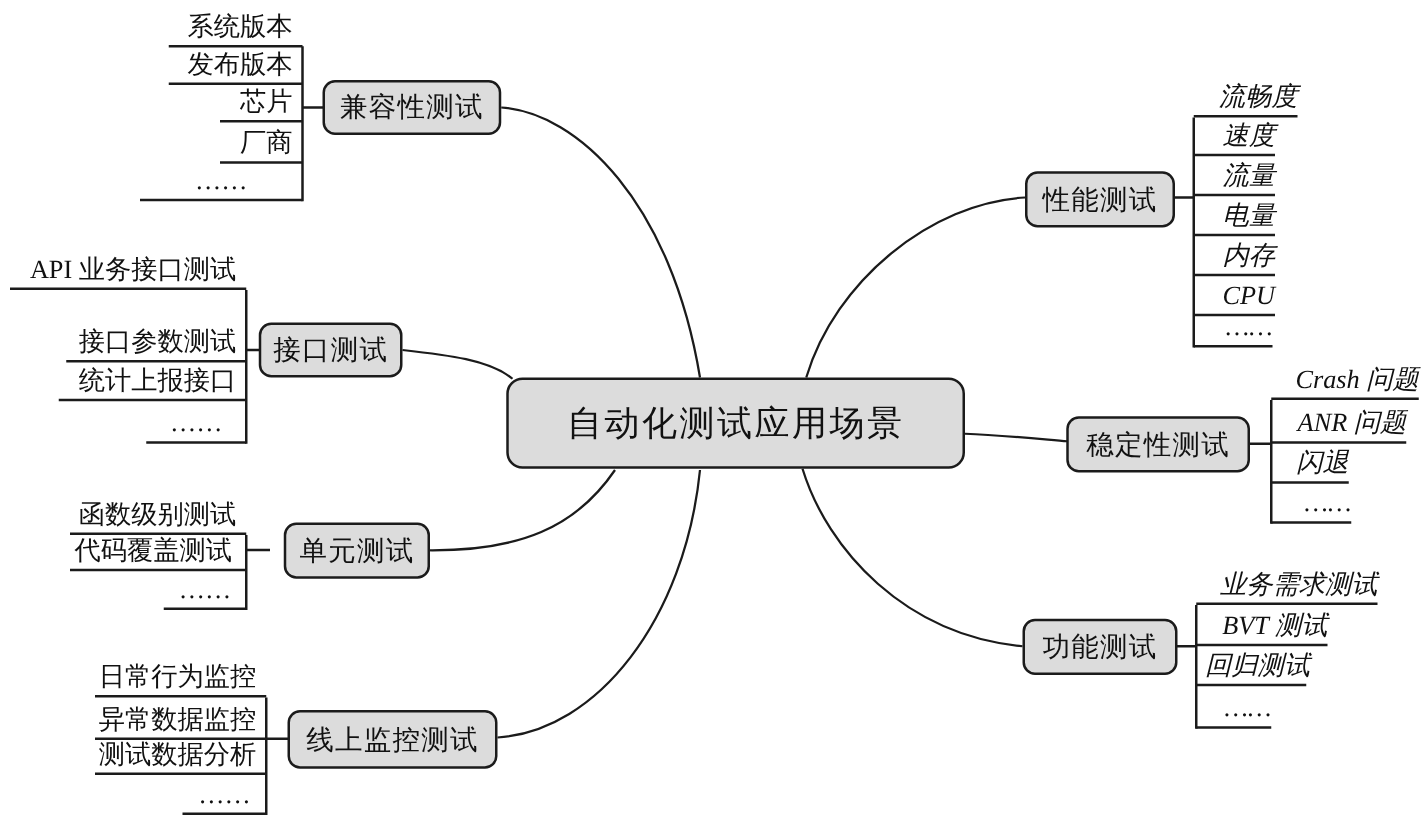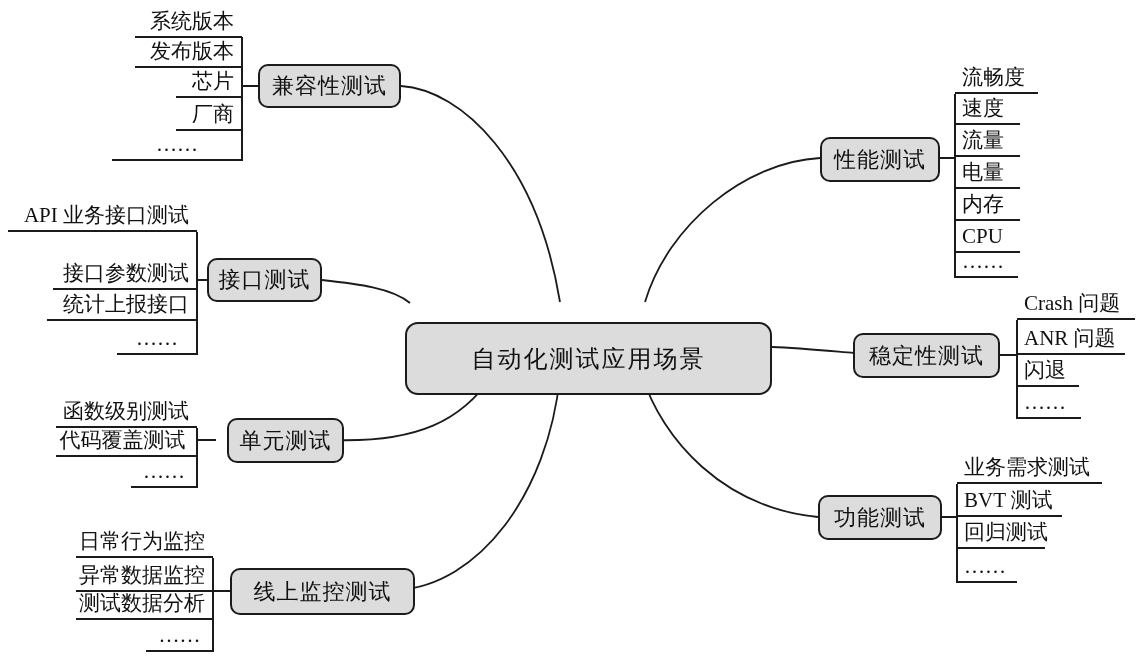--- a/index.html
+++ b/index.html
@@ -29,36 +29,35 @@
     justify-content: center;
     background: #dcdcdc;
     border: 2px solid #1b1b1b;
     border-radius: 10px;
     font-size: 22px;
     white-space: nowrap;
     letter-spacing: 1px;
   }
   .node.central {
     border-radius: 13px;
-    font-size: 24px;
+    font-size: 28px;
     letter-spacing: 2px;
-    margin-top: 20px;
   }
   .leaf {
     position: absolute;
     box-sizing: border-box;
     height: 30px;
     line-height: 27px;
     border-bottom: 2px solid #1b1b1b;
     font-size: 21px;
     white-space: nowrap;
     overflow: visible;
   }
   .leaf.l { text-align: right; padding-right: 8px; }
-  .leaf.r { text-align: left;  padding-left: 7px;  }
+  .leaf.r { text-align: right;  padding-left: 7px; font-style: italic;  }
   .leaf.c { text-align: center; padding: 0; }
 </style>
 </head>
 <body>
 
 <div class="canvas">
 
   <svg class="wires" width="1138" height="665" viewBox="0 0 1138 665">
     <g stroke="#1b1b1b" fill="none" stroke-width="1.8">
 
@@ -80,21 +79,21 @@
       <path d="M1017,320 V419 M999,355 H1017"></path>
       <path d="M957,484 V583 M941,517 H957"></path>
     </g>
   </svg>
 
   <div class="node central" style="left:405px; top:302px; width:367px; height:73px;">自动化测试应用场景</div>
 
   <div class="node" style="left:258px; top:64px;  width:143px; height:44px;">兼容性测试</div>
   <div class="node" style="left:207px; top:258px; width:115px; height:44px;">接口测试</div>
   <div class="node" style="left:227px; top:418px; width:117px; height:45px;">单元测试</div>
-  <div class="node" style="left:230px; top:568px; width:185px; height:47px;">线上监控测试</div>
+  <div class="node" style="left:230px; top:568px; width:168px; height:47px;">线上监控测试</div>
   <div class="node" style="left:820px; top:137px; width:120px; height:45px;">性能测试</div>
   <div class="node" style="left:853px; top:333px; width:147px; height:45px;">稳定性测试</div>
   <div class="node" style="left:818px; top:495px; width:124px; height:45px;">功能测试</div>
 
   <div class="leaf l" style="left:135px; top:8px;   width:107px;">系统版本</div>
   <div class="leaf l" style="left:135px; top:38px;  width:107px;">发布版本</div>
   <div class="leaf l" style="left:176px; top:68px;  width:66px;">芯片</div>
   <div class="leaf l" style="left:176px; top:101px; width:66px;">厂商</div>
   <div class="leaf c" style="left:112px; top:131px; width:130px;">……</div>
 

